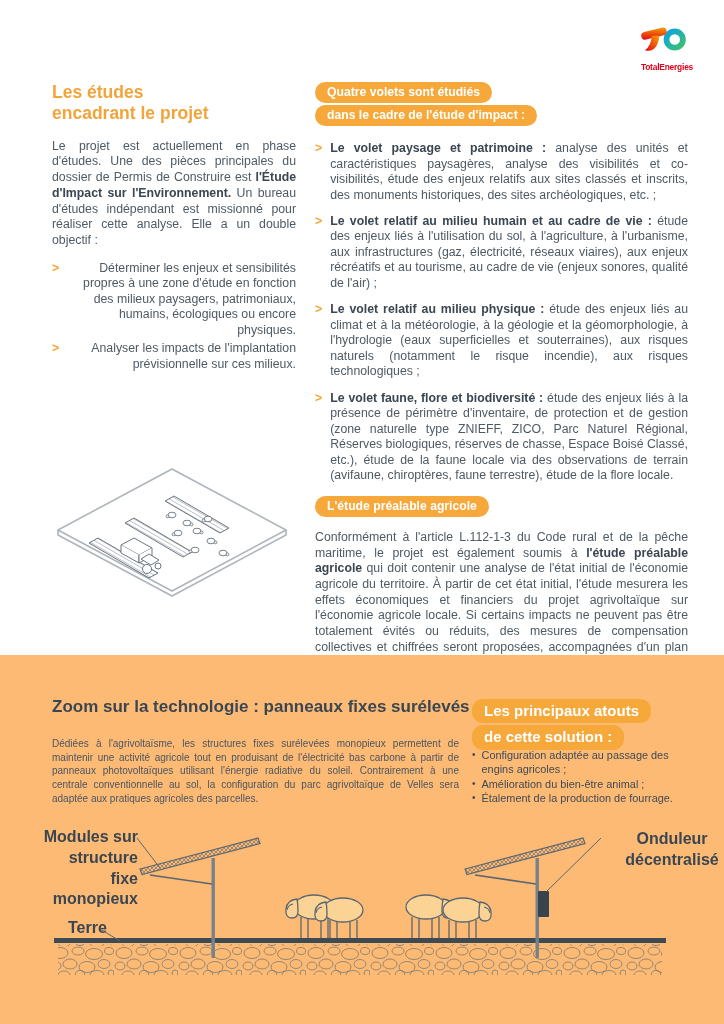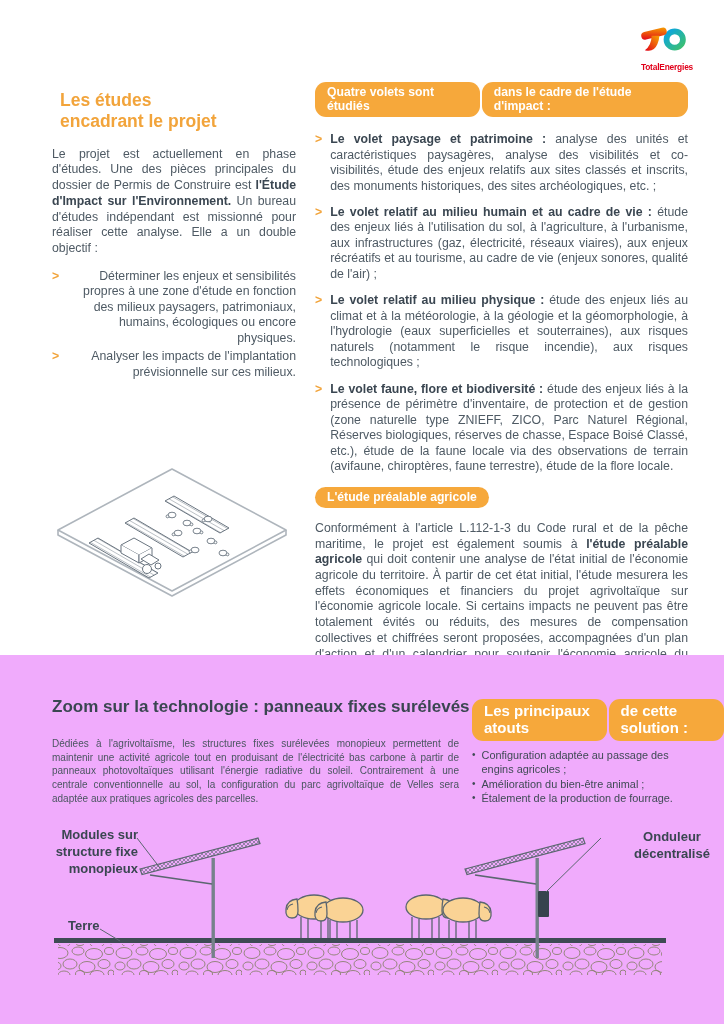--- a/index.html
+++ b/index.html
@@ -7,57 +7,57 @@
         font-family:"Liberation Sans",sans-serif;color:#4E5A64;}
 
   
   .logo{position:absolute;top:24px;right:22px;width:70px;text-align:center;}
   .logo-word{font-size:8.4px;font-weight:bold;color:#E1001A;letter-spacing:-0.2px;margin-top:2px;}
 
   
   .left-col{position:absolute;left:52px;top:82px;width:244px;}
   .right-col{position:absolute;left:315px;top:82px;width:373px;}
 
-  .left-title{margin:8px;color:#F2A43B;font-size:17.5px;font-weight:bold;line-height:1.22;white-space:pre-line;}
+  .left-title{margin:0;color:#F2A43B;font-size:17.5px;font-weight:bold;line-height:1.22;white-space:pre-line;}
   .body-text{margin:14px 0 0 0;font-size:12.3px;line-height:1.28;text-align:justify;}
   .body-text strong{color:#3A4651;}
 
   .bullet{display:flex;gap:8px;}
   .chev{color:#F2A43B;font-weight:bold;font-size:12.3px;line-height:1.26;flex:0 0 auto;}
   .bullet .txt{flex:1;font-size:12.3px;line-height:1.26;}
   .rag{text-align:right;}
   .jus{text-align:justify;}
   .lead{font-weight:bold;color:#3A4651;}
   .left-col .bullets{margin-top:12px;}
   .left-col .bullet{margin-top:3px;}
   .impact-bullets{margin-top:15px;}
   .impact-bullets .bullet{margin-bottom:11px;}
 
   
-  .pill-stack{display:flex;flex-direction:row;align-items:flex-start;gap:2px;}
+  .pill-stack{display:flex;flex-direction:column;align-items:flex-start;gap:2px;}
   .pill{display:inline-block;background:#F6A83B;color:#ffffff;font-weight:bold;font-size:12.2px;
         line-height:1.15;padding:3px 12px 4px 12px;border-radius:11px;}
   .agri-badge{margin-top:12px;}
   .agri-para{margin-top:13px;}
 
   
   .iso{position:absolute;left:45px;top:455px;}
 
   
-  .tan{position:absolute;left:0;top:655px;width:724px;height:369px;background:#f0abfc;}
+  .tan{position:absolute;left:0;top:655px;width:724px;height:369px;background:#fdba74;}
   .tech-title{position:absolute;left:52px;top:42px;margin:0;font-size:17px;font-weight:bold;color:#3A4651;}
   .tech-para{position:absolute;left:52px;top:82px;width:407px;margin:0;font-size:10px;line-height:1.37;
              text-align:justify;color:#4A5560;}
   .tan .pill-stack{position:absolute;left:472px;top:44px;}
   .tan .pill{font-size:15px;}
   .benefits{position:absolute;left:472px;top:93px;width:218px;}
   .benefit{display:flex;gap:6px;font-size:10.9px;line-height:1.32;color:#3F4A55;}
   .b-dot{flex:0 0 auto;font-size:10px;line-height:1.4;}
 
-  .diagram-label{position:absolute;font-size:13px;font-weight:bold;color:#3A4651;line-height:1.3;white-space:pre-line;}
+  .diagram-label{position:absolute;font-size:16px;font-weight:bold;color:#3A4651;line-height:1.3;white-space:pre-line;}
   .lbl-modules{left:40px;top:172px;width:98px;text-align:right;}
   .lbl-terre{left:68px;top:263px;}
   .lbl-onduleur{left:622px;top:174px;width:100px;text-align:center;}
   .xsec{position:absolute;left:50px;top:163px;}
 </style>
 </head>
 <body>
 
 <div class="page">
 

